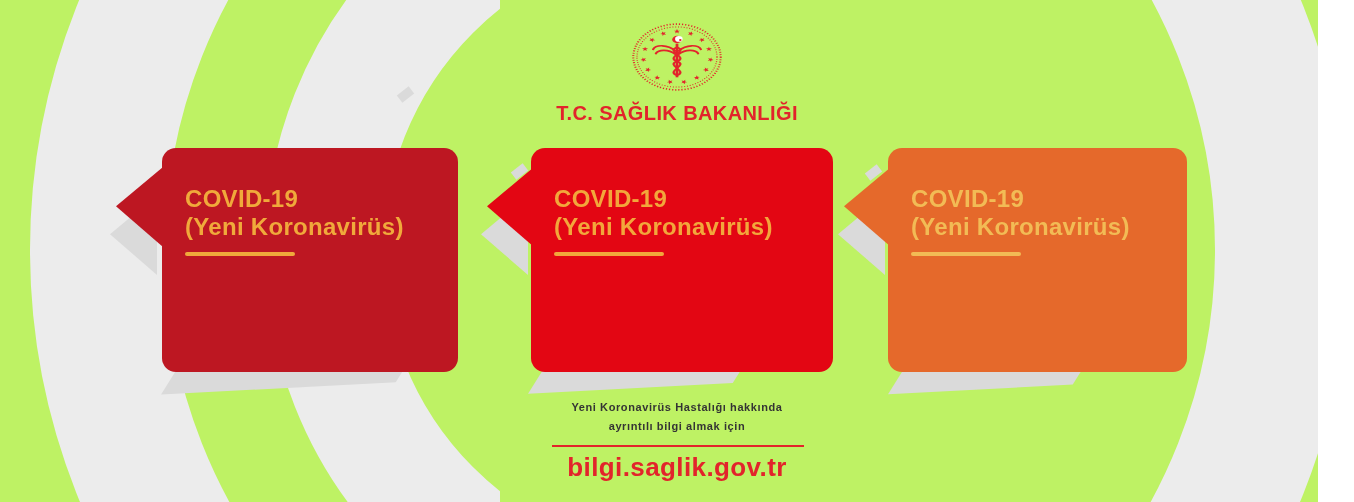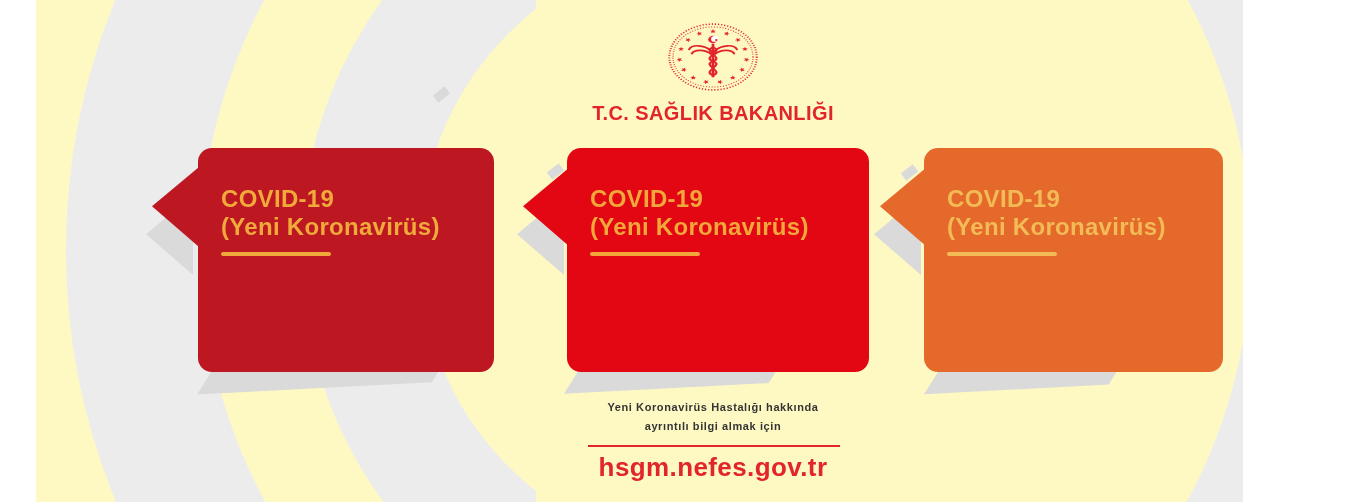--- a/index.html
+++ b/index.html
@@ -1,18 +1,18 @@
 <!DOCTYPE html>
 <html><head>
 <meta charset="utf-8">
 <style>
   html,body{margin:0;padding:0;background:#fff;}
   .canvas{
-    position:relative; width:1207px; height:502px; overflow:hidden;
-    background:#fef9c3; font-family:"Liberation Sans", sans-serif;margin-left:36px;
+    position:relative; width:1318px; height:502px; overflow:hidden;
+    background:#bef264; font-family:"Liberation Sans", sans-serif;
   }
   
   .ripple{ position:absolute; border-radius:50%; border-style:solid; border-color:#ececec; }
   .ripple-outer{ left:30px; top:-410px; width:1320px; height:1320px; border-width:135px; box-sizing:border-box; }
   .bg-clip-left{ position:absolute; left:0; top:0; width:500px; height:502px; overflow:hidden; }
   .ripple-inner{ left:265px; top:-175px; width:850px; height:850px; border-width:118px; box-sizing:border-box; }
   
   .deco{ position:absolute; background:#dadada; }
   .card-shadow{ height:22px; transform:rotate(-3deg) skewX(-35deg); }
   .tail-shadow{ width:47px; height:80px; clip-path:polygon(100% 0, 0 49%, 100% 100%); }
@@ -132,15 +132,15 @@
     <div class="card-title" style="color: rgb(242, 187, 85);">
       <div>COVID-19</div>
       <div>(Yeni Koronavirüs)</div>
     </div>
     <div class="card-underline" style="background-color: rgb(242, 187, 85);"></div>
   </div>
 
   <div class="info-text info-line1" style="color: rgb(52, 52, 52);">Yeni Koronavirüs Hastalığı hakkında</div>
   <div class="info-text info-line2" style="color: rgb(52, 52, 52);">ayrıntılı bilgi almak için</div>
   <div class="footer-divider" style="background-color: rgb(226, 36, 43);"></div>
-  <div class="footer-url" style="color: rgb(226, 36, 43);">hsgm.nefes.gov.tr</div>
+  <div class="footer-url" style="color: rgb(226, 36, 43);">bilgi.saglik.gov.tr</div>
 
 </div>
 
 </body></html>

